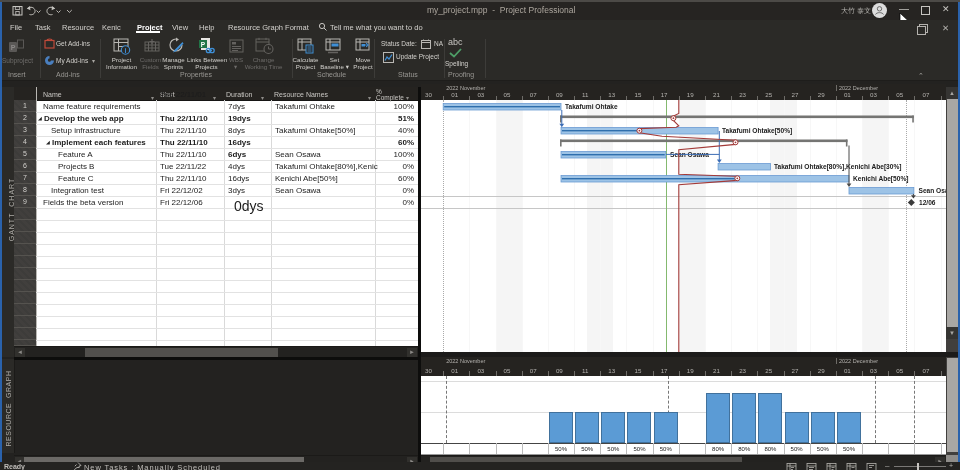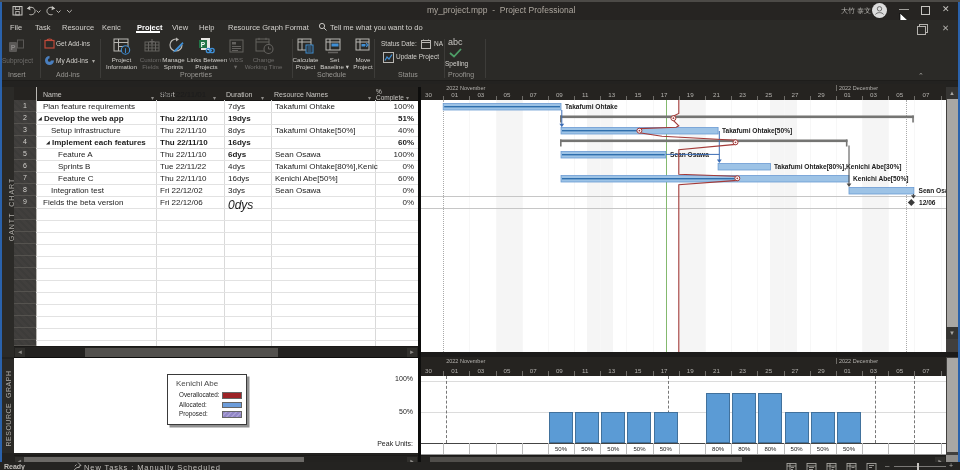--- a/index.html
+++ b/index.html
@@ -267,21 +267,21 @@
       <div class="abs" style="position:absolute;left:0;top:145px;width:22px;height:11px;background:repeating-linear-gradient(45deg,#3d3c3a 0,#3d3c3a 2.5px,#413f3d 2.5px,#413f3d 5px);border-bottom:1px solid #55534f;"></div>
       <div class="abs" style="position:absolute;left:0;top:157px;width:22px;height:11px;background:repeating-linear-gradient(45deg,#3d3c3a 0,#3d3c3a 2.5px,#413f3d 2.5px,#413f3d 5px);border-bottom:1px solid #55534f;"></div>
       <div class="abs" style="position:absolute;left:0;top:169px;width:22px;height:11px;background:repeating-linear-gradient(45deg,#3d3c3a 0,#3d3c3a 2.5px,#413f3d 2.5px,#413f3d 5px);border-bottom:1px solid #55534f;"></div>
       <div class="abs" style="position:absolute;left:0;top:181px;width:22px;height:11px;background:repeating-linear-gradient(45deg,#3d3c3a 0,#3d3c3a 2.5px,#413f3d 2.5px,#413f3d 5px);border-bottom:1px solid #55534f;"></div>
       <div class="abs" style="position:absolute;left:0;top:193px;width:22px;height:11px;background:repeating-linear-gradient(45deg,#3d3c3a 0,#3d3c3a 2.5px,#413f3d 2.5px,#413f3d 5px);border-bottom:1px solid #55534f;"></div>
       <div class="abs" style="position:absolute;left:0;top:205px;width:22px;height:11px;background:repeating-linear-gradient(45deg,#3d3c3a 0,#3d3c3a 2.5px,#413f3d 2.5px,#413f3d 5px);border-bottom:1px solid #55534f;"></div>
       <div class="abs" style="position:absolute;left:0;top:217px;width:22px;height:11px;background:repeating-linear-gradient(45deg,#3d3c3a 0,#3d3c3a 2.5px,#413f3d 2.5px,#413f3d 5px);border-bottom:1px solid #55534f;"></div>
       <div class="abs" style="position:absolute;left:0;top:229px;width:22px;height:11px;background:repeating-linear-gradient(45deg,#3d3c3a 0,#3d3c3a 2.5px,#413f3d 2.5px,#413f3d 5px);border-bottom:1px solid #55534f;"></div>
       <div class="abs" style="position:absolute;left:0;top:241px;width:22px;height:11px;background:repeating-linear-gradient(45deg,#3d3c3a 0,#3d3c3a 2.5px,#413f3d 2.5px,#413f3d 5px);border-bottom:1px solid #55534f;"></div>
       <div class="abs" style="position:absolute;left:0;top:253px;width:22px;height:5px;background:repeating-linear-gradient(45deg,#3d3c3a 0,#3d3c3a 2.5px,#413f3d 2.5px,#413f3d 5px);border-bottom:1px solid #55534f;"></div>
-      <div class="abs" style="position:absolute;left:29px;top:15px;font-size:8px;color:#1c1c1c;font-weight:normal;white-space:nowrap;">Plan feature requirements</div>
+      <div class="abs" style="position:absolute;left:29px;top:15px;font-size:8px;color:#1c1c1c;font-weight:normal;white-space:nowrap;">Name feature requirements</div>
       <div class="abs" style="position:absolute;left:146px;top:3px;font-size:8px;color:#1c1c1c;font-weight:normal;white-space:nowrap;">Tue 22/11/01</div>
       <div class="abs" style="position:absolute;left:214px;top:15px;font-size:8px;color:#1c1c1c;font-weight:normal;white-space:nowrap;">7dys</div>
       <div class="abs" style="position:absolute;left:261px;top:15px;font-size:8px;color:#1c1c1c;white-space:nowrap;overflow:hidden;width:113px;">Takafumi Ohtake</div>
       <div class="abs" style="position:absolute;left:300px;top:15px;width:100px;text-align:right;font-size:8px;color:#1c1c1c;font-weight:normal;">100%</div>
       <div class="abs" style="position:absolute;left:24px;top:28px;font-size:5px;color:#222;">◢</div>
       <div class="abs" style="position:absolute;left:30px;top:27px;font-size:8px;color:#1c1c1c;font-weight:bold;white-space:nowrap;">Develop the web app</div>
       <div class="abs" style="position:absolute;left:146px;top:27px;font-size:8px;color:#1c1c1c;font-weight:bold;white-space:nowrap;">Thu 22/11/10</div>
       <div class="abs" style="position:absolute;left:214px;top:27px;font-size:8px;color:#1c1c1c;font-weight:bold;white-space:nowrap;">19dys</div>
       <div class="abs" style="position:absolute;left:261px;top:27px;font-size:8px;color:#1c1c1c;white-space:nowrap;overflow:hidden;width:113px;"></div>
       <div class="abs" style="position:absolute;left:300px;top:27px;width:100px;text-align:right;font-size:8px;color:#1c1c1c;font-weight:bold;">51%</div>
@@ -294,38 +294,38 @@
       <div class="abs" style="position:absolute;left:38px;top:51px;font-size:8px;color:#1c1c1c;font-weight:bold;white-space:nowrap;">Implement each features</div>
       <div class="abs" style="position:absolute;left:146px;top:51px;font-size:8px;color:#1c1c1c;font-weight:bold;white-space:nowrap;">Thu 22/11/10</div>
       <div class="abs" style="position:absolute;left:214px;top:51px;font-size:8px;color:#1c1c1c;font-weight:bold;white-space:nowrap;">16dys</div>
       <div class="abs" style="position:absolute;left:261px;top:51px;font-size:8px;color:#1c1c1c;white-space:nowrap;overflow:hidden;width:113px;"></div>
       <div class="abs" style="position:absolute;left:300px;top:51px;width:100px;text-align:right;font-size:8px;color:#1c1c1c;font-weight:bold;">60%</div>
       <div class="abs" style="position:absolute;left:44px;top:63px;font-size:8px;color:#1c1c1c;font-weight:normal;white-space:nowrap;">Feature A</div>
       <div class="abs" style="position:absolute;left:146px;top:63px;font-size:8px;color:#1c1c1c;font-weight:normal;white-space:nowrap;">Thu 22/11/10</div>
       <div class="abs" style="position:absolute;left:214px;top:63px;font-size:8px;color:#1c1c1c;font-weight:bold;white-space:nowrap;">6dys</div>
       <div class="abs" style="position:absolute;left:261px;top:63px;font-size:8px;color:#1c1c1c;white-space:nowrap;overflow:hidden;width:113px;">Sean Osawa</div>
       <div class="abs" style="position:absolute;left:300px;top:63px;width:100px;text-align:right;font-size:8px;color:#1c1c1c;font-weight:normal;">100%</div>
-      <div class="abs" style="position:absolute;left:44px;top:75px;font-size:8px;color:#1c1c1c;font-weight:normal;white-space:nowrap;">Sprints B</div>
+      <div class="abs" style="position:absolute;left:44px;top:75px;font-size:8px;color:#1c1c1c;font-weight:normal;white-space:nowrap;">Projects B</div>
       <div class="abs" style="position:absolute;left:146px;top:75px;font-size:8px;color:#1c1c1c;font-weight:normal;white-space:nowrap;">Tue 22/11/22</div>
       <div class="abs" style="position:absolute;left:214px;top:75px;font-size:8px;color:#1c1c1c;font-weight:normal;white-space:nowrap;">4dys</div>
       <div class="abs" style="position:absolute;left:261px;top:75px;font-size:8px;color:#1c1c1c;white-space:nowrap;overflow:hidden;width:113px;">Takafumi Ohtake[80%],Kenic</div>
       <div class="abs" style="position:absolute;left:300px;top:75px;width:100px;text-align:right;font-size:8px;color:#1c1c1c;font-weight:normal;">0%</div>
       <div class="abs" style="position:absolute;left:44px;top:87px;font-size:8px;color:#1c1c1c;font-weight:normal;white-space:nowrap;">Feature C</div>
       <div class="abs" style="position:absolute;left:146px;top:87px;font-size:8px;color:#1c1c1c;font-weight:normal;white-space:nowrap;">Thu 22/11/10</div>
       <div class="abs" style="position:absolute;left:214px;top:87px;font-size:8px;color:#1c1c1c;font-weight:normal;white-space:nowrap;">16dys</div>
       <div class="abs" style="position:absolute;left:261px;top:87px;font-size:8px;color:#1c1c1c;white-space:nowrap;overflow:hidden;width:113px;">Kenichi Abe[50%]</div>
       <div class="abs" style="position:absolute;left:300px;top:87px;width:100px;text-align:right;font-size:8px;color:#1c1c1c;font-weight:normal;">60%</div>
       <div class="abs" style="position:absolute;left:37px;top:99px;font-size:8px;color:#1c1c1c;font-weight:normal;white-space:nowrap;">Integration test</div>
       <div class="abs" style="position:absolute;left:146px;top:99px;font-size:8px;color:#1c1c1c;font-weight:normal;white-space:nowrap;">Fri 22/12/02</div>
       <div class="abs" style="position:absolute;left:214px;top:99px;font-size:8px;color:#1c1c1c;font-weight:normal;white-space:nowrap;">3dys</div>
       <div class="abs" style="position:absolute;left:261px;top:99px;font-size:8px;color:#1c1c1c;white-space:nowrap;overflow:hidden;width:113px;">Sean Osawa</div>
       <div class="abs" style="position:absolute;left:300px;top:99px;width:100px;text-align:right;font-size:8px;color:#1c1c1c;font-weight:normal;">0%</div>
       <div class="abs" style="position:absolute;left:29px;top:111px;font-size:8px;color:#1c1c1c;font-weight:normal;white-space:nowrap;">Fields the beta version</div>
       <div class="abs" style="position:absolute;left:146px;top:111px;font-size:8px;color:#1c1c1c;font-weight:normal;white-space:nowrap;">Fri 22/12/06</div>
-      <div class="abs" style="position:absolute;left:214px;top:111px;font-size:12px;color:#1c1c1c;font-weight:normal;white-space:nowrap;font-style:italic;">0dys</div>
+      <div class="abs" style="position:absolute;left:220px;top:111px;font-size:14px;color:#1c1c1c;font-weight:normal;white-space:nowrap;">0dys</div>
       <div class="abs" style="position:absolute;left:261px;top:111px;font-size:8px;color:#1c1c1c;white-space:nowrap;overflow:hidden;width:113px;"></div>
       <div class="abs" style="position:absolute;left:300px;top:111px;width:100px;text-align:right;font-size:8px;color:#1c1c1c;font-weight:normal;">0%</div>
     </div>
 
   <div class="abs" style="left:14px;top:346px;width:404px;height:11px;background:#232220;border-top:1px solid #1b1a18;">
     <div class="abs" style="left:1px;top:1px;width:10px;height:9px;background:#31302d;color:#8d8b88;font-size:6px;line-height:9px;text-align:center;">◄</div>
     <div class="abs" style="left:393px;top:1px;width:10px;height:9px;background:#31302d;color:#8d8b88;font-size:6px;line-height:9px;text-align:center;">►</div>
     <div class="abs" style="left:71px;top:1px;width:193px;height:9px;background:#52504d;"></div>
   </div>
 
@@ -455,35 +455,20 @@
 
   <div class="abs" style="left:946px;top:87px;width:12px;height:265px;background:#413f3d;">
     <div class="abs" style="left:0;top:0;width:12px;height:12px;background:#353432;color:#a8a6a2;font-size:6px;line-height:12px;text-align:center;">▲</div>
     <div class="abs" style="left:0.5px;top:12px;width:11px;height:228px;background:#a9a7a4;"></div>
     <div class="abs" style="left:0;top:240px;width:12px;height:12px;background:#353432;color:#a8a6a2;font-size:6px;line-height:12px;text-align:center;">▼</div>
   </div>
 
   <div class="abs" style="left:14px;top:357px;width:944px;height:2.5px;background:#0d0d0c;"></div>
   <div class="abs" style="left:421px;top:352px;width:537px;height:5px;background:#1c1b1a;"></div>
 
-  <div class="abs" style="left:14px;top:357.5px;width:404px;height:95px;background:#fff;overflow:hidden;">
-
-    <div class="abs" style="left:152.5px;top:16px;width:78px;height:49px;background:#fff;border:1px solid #3a3a3a;box-shadow:2.5px 2.5px 0 rgba(70,70,70,0.6);"></div>
-    <div class="t" style="left:162px;top:21.5px;font-size:8px;color:#4a4a4a;">Kenichi Abe</div>
-    <div class="t" style="left:165px;top:33.5px;font-size:6.3px;color:#222;">Overallocated:</div>
-    <div class="abs" style="left:208px;top:34.5px;width:18px;height:4.5px;background:#9c2226;border:0.5px solid #666;"></div>
-    <div class="t" style="left:165px;top:43px;font-size:6.3px;color:#222;">Allocated:</div>
-    <div class="abs" style="left:208px;top:44px;width:18px;height:4.5px;background:#6d9ddb;border:0.5px solid #666;"></div>
-    <div class="t" style="left:165px;top:52.5px;font-size:6.3px;color:#222;">Proposed:</div>
-    <div class="abs" style="left:208px;top:53.5px;width:18px;height:4.5px;background:repeating-linear-gradient(135deg,#9287c6 0,#9287c6 2px,#a79dd4 2px,#a79dd4 3.5px);border:0.5px solid #666;"></div>
-
-    <div class="t" style="left:355px;top:17.5px;width:44px;text-align:right;font-size:7px;color:#222;">100%</div>
-    <div class="t" style="left:355px;top:50px;width:44px;text-align:right;font-size:7px;color:#222;">50%</div>
-    <div class="t" style="left:340px;top:82.5px;width:59px;text-align:right;font-size:7px;color:#222;">Peak Units:</div>
-  </div>
 
   <div class="abs" id="rhead" style="left:421px;top:357px;width:525px;height:19px;background:#252320;overflow:hidden;">
       <div class="abs" style="position:absolute;left:25.19999999999999px;top:1px;font-size:5.5px;color:#b4b2ae;white-space:nowrap;">2022 November</div>
       <div class="abs" style="position:absolute;left:417.9px;top:1px;font-size:5.5px;color:#b4b2ae;white-space:nowrap;">2022 December</div>
       <div class="abs" style="position:absolute;left:414.9px;top:1px;width:1px;height:6px;background:#6e6c68;"></div>
       <div class="abs" style="position:absolute;left:4.019999999999982px;top:9.5px;font-size:6.2px;color:#b4b2ae;">30</div>
       <div class="abs" style="position:absolute;left:22.19999999999999px;top:14px;width:1px;height:4.5px;background:#6e6c68;"></div>
       <div class="abs" style="position:absolute;left:30.19999999999999px;top:9.5px;font-size:6.2px;color:#b4b2ae;">01</div>
       <div class="abs" style="position:absolute;left:48.379999999999995px;top:14px;width:1px;height:4.5px;background:#6e6c68;"></div>
       <div class="abs" style="position:absolute;left:56.379999999999995px;top:9.5px;font-size:6.2px;color:#b4b2ae;">03</div>

